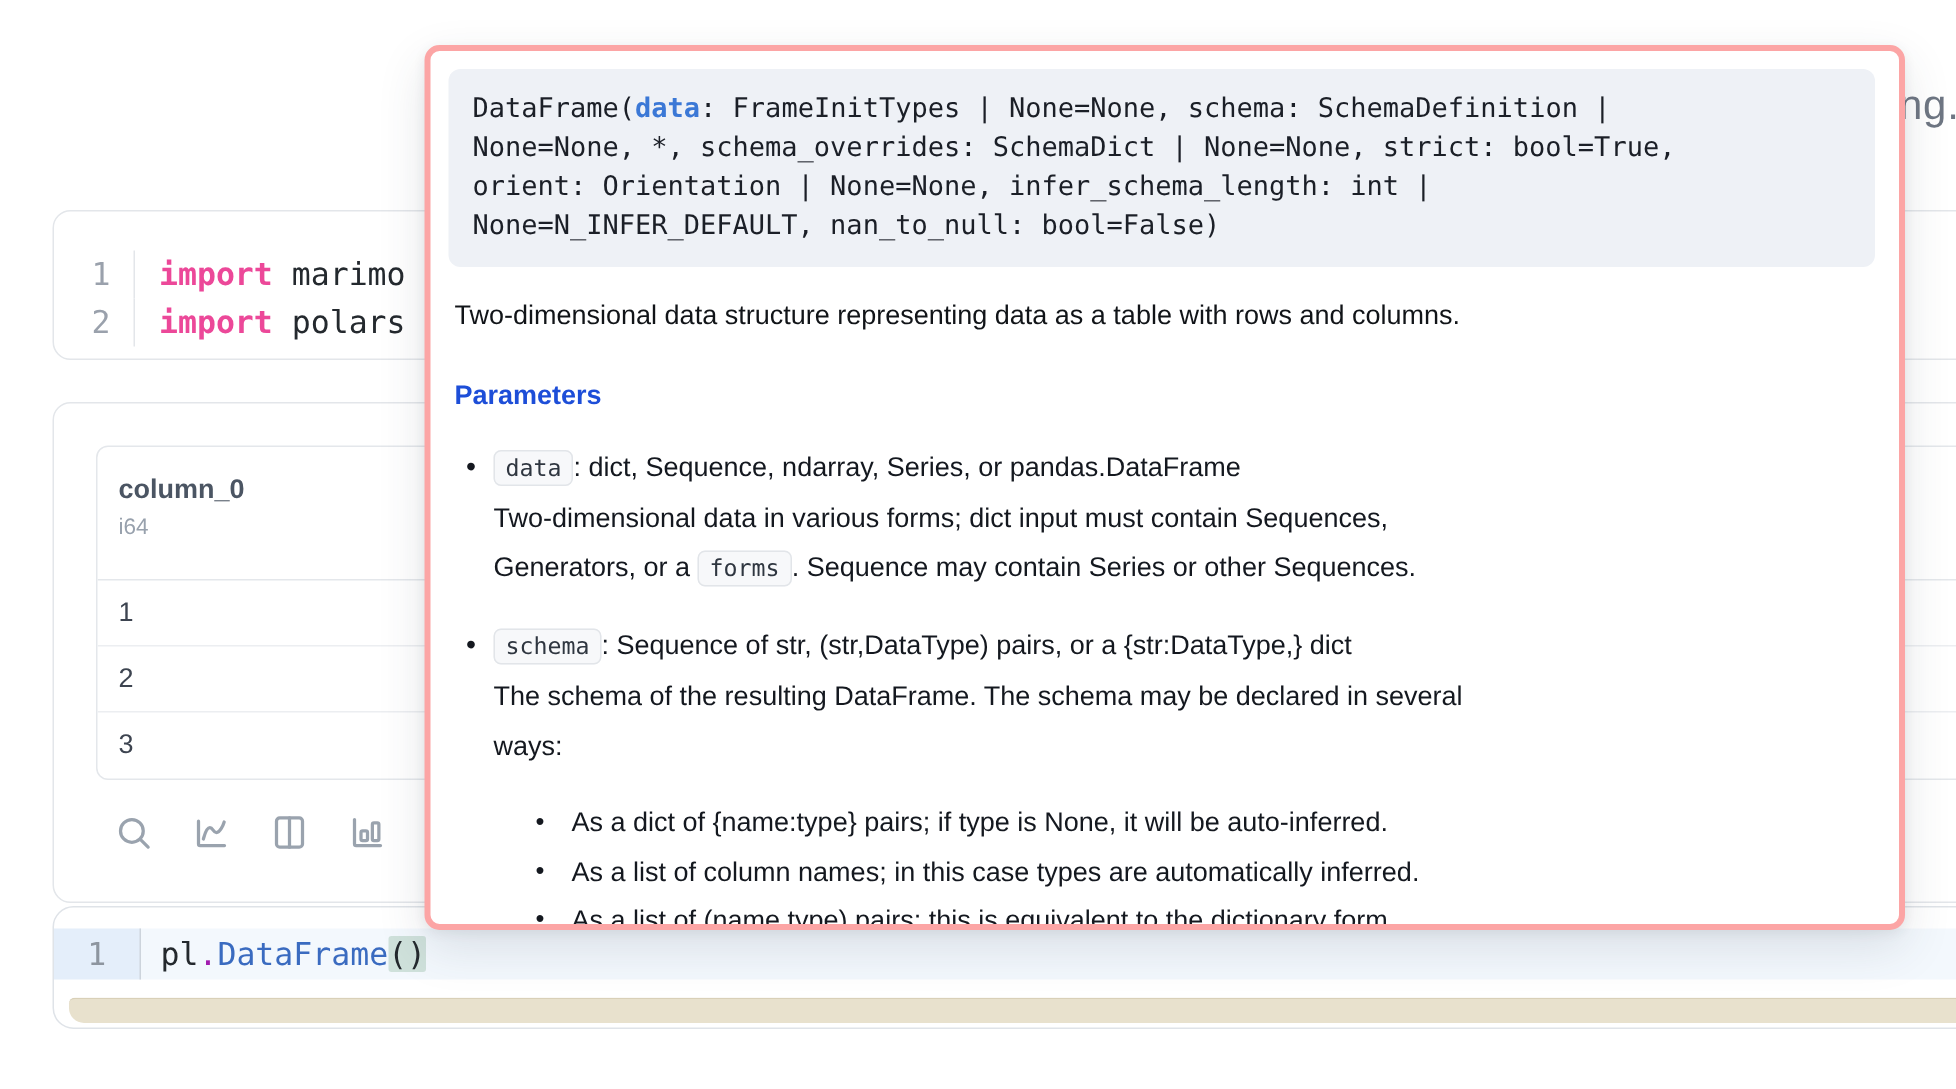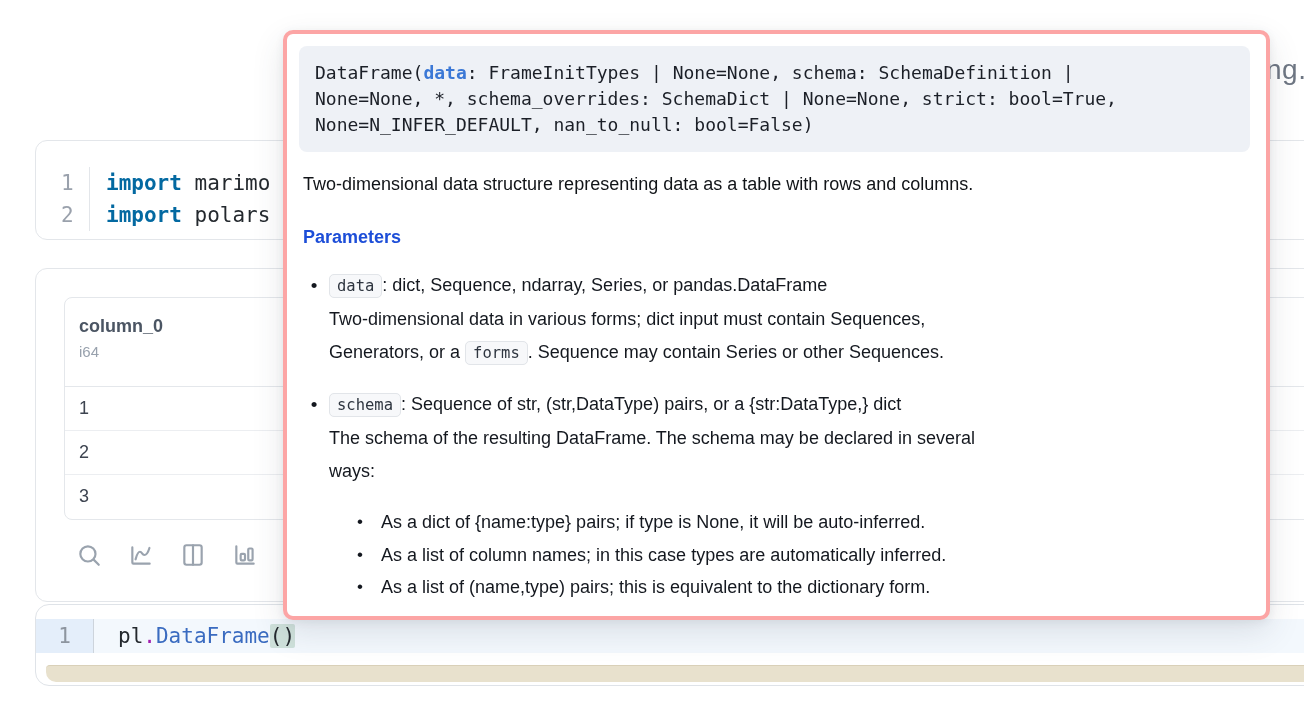--- a/index.html
+++ b/index.html
@@ -23,21 +23,21 @@
 
   
   .cell-imports { top:140px; height:100px; border-radius:12px; padding:26px 0 8px; }
   .code-line { display:flex; height:32px; line-height:32px;
     font-family:"DejaVu Sans Mono", monospace; font-size:21px; color:#24292e; }
   .code-line .ln {
     width:54px; padding-left:25px; color:#9aa1ac;
     border-right:1px solid #e3e6ea; flex:none;
   }
   .code-line .src { padding-left:16px; white-space:pre; }
-  .tok-keyword { color:#0369a1; font-weight:bold; }
+  .tok-keyword { color:#ec4899; font-weight:bold; }
 
   
   .cell-table { top:268px; height:334px; border-radius:12px; padding:28px 20px 0 28px; }
   .df-table { border:1px solid #e4e7eb; border-radius:8px; background:#fff;
     width:calc(100% + 80px); overflow:hidden; }
   .df-thead { padding:18px 14px 26px; border-bottom:1px solid #e4e7eb; }
   .df-col-name { font-size:18px; font-weight:bold; color:#4b5563; }
   .df-col-type { font-size:15px; color:#98a1ad; margin-top:6px; }
   .df-row { height:44px; line-height:43px; padding:0 14px; font-size:18px;
     color:#3d4450; border-bottom:1px solid #eceef1; }
@@ -47,21 +47,21 @@
   .tool-btn svg { width:26px; height:26px; display:block; }
 
   
   .cell-editor { top:604px; height:82px; border-radius:14px; overflow:hidden;
     border-color:#dfe3e8; display:flex; flex-direction:column; }
   .editor-line { margin-top:14px; display:flex; height:34px; line-height:34px;
     font-family:"DejaVu Sans Mono", monospace; font-size:21px; }
   .editor-line .ln3 { width:58px; flex:none; text-align:center; color:#8d959f;
     background:#e4eefa; border-right:1px solid #cdd4dc; }
   .editor-line .src3 { flex:1; background:#f3f8fd; padding-left:13px; white-space:pre; }
-  .tok-plain { color:#24292e;margin-left:11px; }
+  .tok-plain { color:#24292e; }
   .tok-dot { color:#a21caf; }
   .tok-func { color:#3a6bc0;text-align:center; }
   .tok-paren { color:#24292e; background:#cfe1db; border-radius:2px; }
   .console-band { margin:auto 0 3px 10px; height:17px; flex:none;
     background:#e8e1cd; border-top:1px solid #d9d0b8; border-radius:4px 0 0 10px; }
 
   
   .tooltip {
     position:absolute; left:283px; top:30px; width:987px; height:590px; z-index:10;
     background:#fff; border:4px solid #fca5a5; border-radius:10px;
@@ -150,20 +150,21 @@
       <span class="src3"><span class="tok-plain">pl</span><span class="tok-dot">.</span><span class="tok-func">DataFrame</span><span class="tok-paren">()</span></span>
     </div>
     <div class="console-band"></div>
   </div>
 
   <div class="tooltip">
 
     <div class="sig-block">
       <div class="sig-line"><span>DataFrame(</span><span class="sig-param">data</span><span>: FrameInitTypes | None=None, schema: SchemaDefinition |</span></div>
       <div class="sig-line">None=None, *, schema_overrides: SchemaDict | None=None, strict: bool=True,</div>
+      <div class="sig-line">orient: Orientation | None=None, infer_schema_length: int |</div>
       <div class="sig-line">None=N_INFER_DEFAULT, nan_to_null: bool=False)</div>
     </div>
 
     <div class="doc-desc">Two-dimensional data structure representing data as a table with rows and columns.</div>
 
     <div class="doc-params-heading">Parameters</div>
 
     <div class="doc-bullets">
 
       <div class="doc-bullet">

